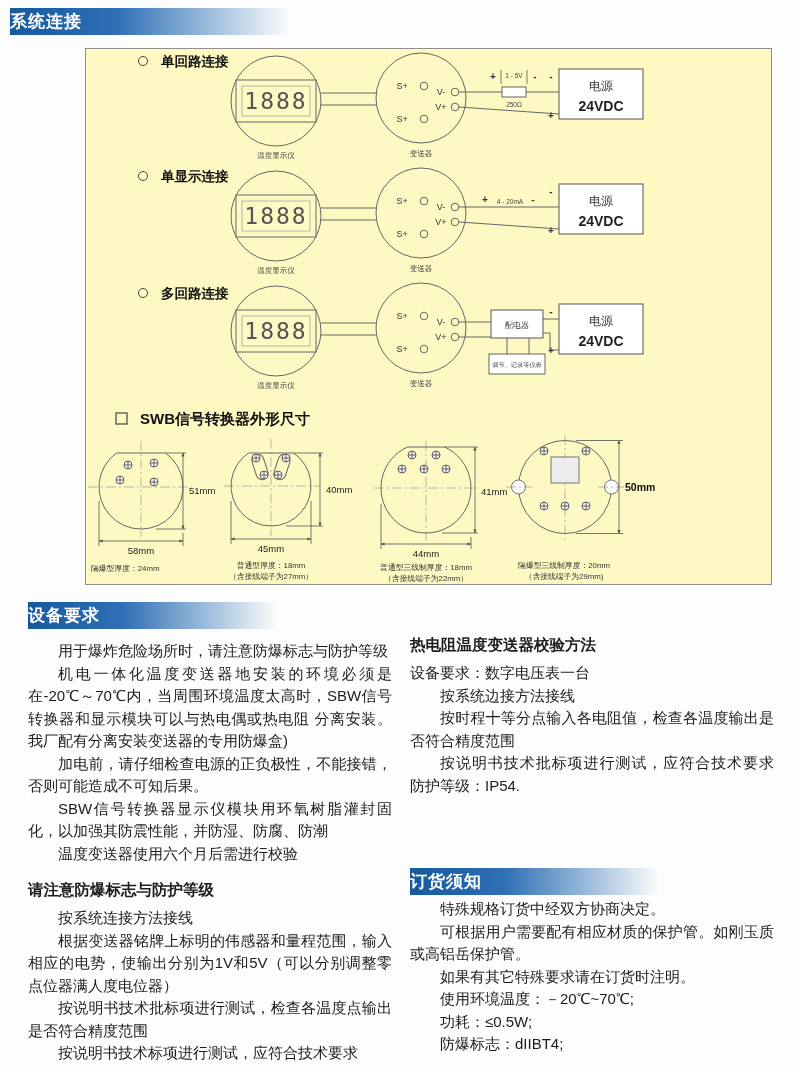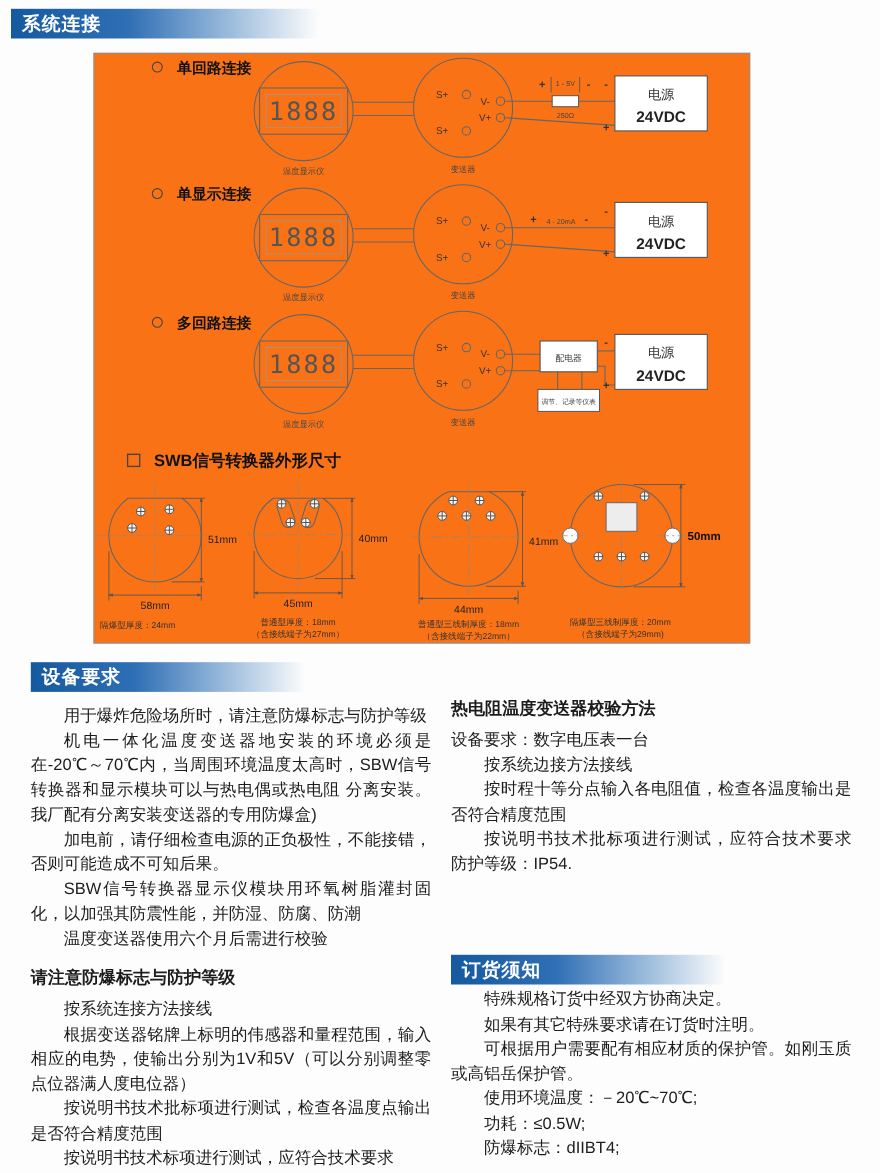--- a/index.html
+++ b/index.html
@@ -5,26 +5,26 @@
   html,body{margin:0;padding:0;}
   body{
     width:800px;height:1066px;position:relative;
     background:#fdfdfd;color:#1c1c1c;
     font-family:"Liberation Sans",sans-serif;
     overflow:hidden;
   }
   .sec-header{
     position:absolute;height:27px;width:280px;box-sizing:border-box;
     background:linear-gradient(90deg,#15599e 0%,#2f6fb5 38%,#9fbedd 72%,#fdfdfd 100%);
-    color:#fff;font-weight:bold;font-size:17px;line-height:27px;padding-left:10px;
+    color:#fff;font-weight:bold;font-size:17px;line-height:27px;
     letter-spacing:1px;
   }
   .diagram-frame{
-    position:absolute;left:85px;top:48px;width:597px;height:537px;
-    border:1px solid #8f8f8f;box-sizing:border-box;background:#f97316;
+    position:absolute;left:85px;top:48px;width:687px;height:537px;
+    border:1px solid #8f8f8f;box-sizing:border-box;background:#fef9c3;
   }
   svg text{fill:#222;}
   .blab{font-size:13.5px;font-weight:bold;fill:#111;}
   .tiny{font-size:7.5px;fill:#444;text-anchor:middle;}
   .term{font-size:9px;fill:#333;text-anchor:middle;}
   .lcd{font-size:23px;font-family:"DejaVu Sans Mono",monospace;fill:#555;letter-spacing:2px;text-anchor:middle;}
   .pwr1{font-size:12px;font-family:"Liberation Serif",serif;text-anchor:middle;fill:#333;}
   .pwr2{font-size:14px;font-weight:bold;text-anchor:middle;fill:#222;}
   .sign{font-size:10px;font-weight:bold;text-anchor:middle;fill:#333;}
   .wlab{font-size:6.5px;fill:#444;text-anchor:middle;}
@@ -249,18 +249,18 @@
   <p>设备要求：数字电压表一台</p>
   <p class="ind">按系统边接方法接线</p>
   <p class="ind">按时程十等分点输入各电阻值，检查各温度输出是否符合精度范围</p>
   <p class="ind">按说明书技术批标项进行测试，应符合技术要求　防护等级：IP54.</p>
 </div>
 
 <div class="sec-header" style="left:410px;top:868px;width:250px;">订货须知</div>
 
 <div class="col" style="left:410px;top:898px;">
   <p class="ind">特殊规格订货中经双方协商决定。</p>
+  <p class="ind">可根据用户需要配有相应材质的保护管。如刚玉质或高铝岳保护管。</p>
   <p class="ind">如果有其它特殊要求请在订货时注明。</p>
-  <p class="ind">可根据用户需要配有相应材质的保护管。如刚玉质或高铝岳保护管。</p>
   <p class="ind">使用环境温度：－20℃~70℃;</p>
   <p class="ind">功耗：≤0.5W;</p>
   <p class="ind">防爆标志：dIIBT4;</p>
 </div>
 
 </body></html>

